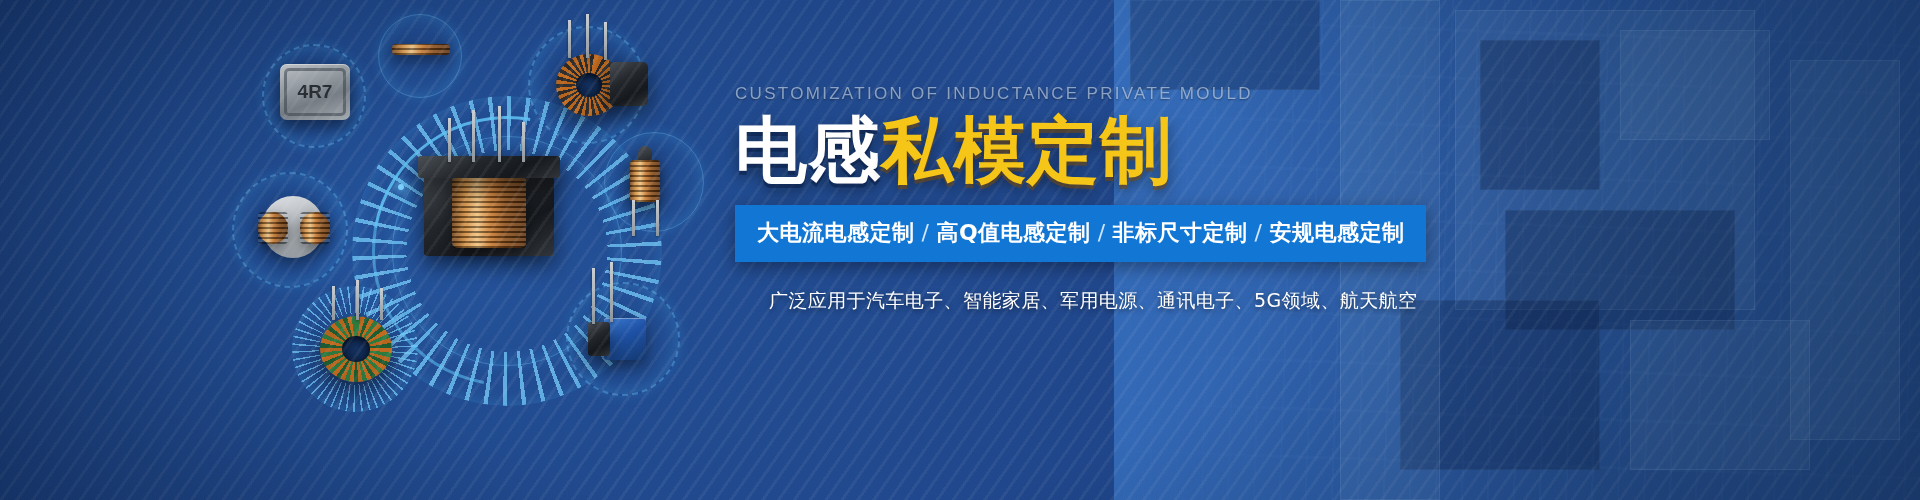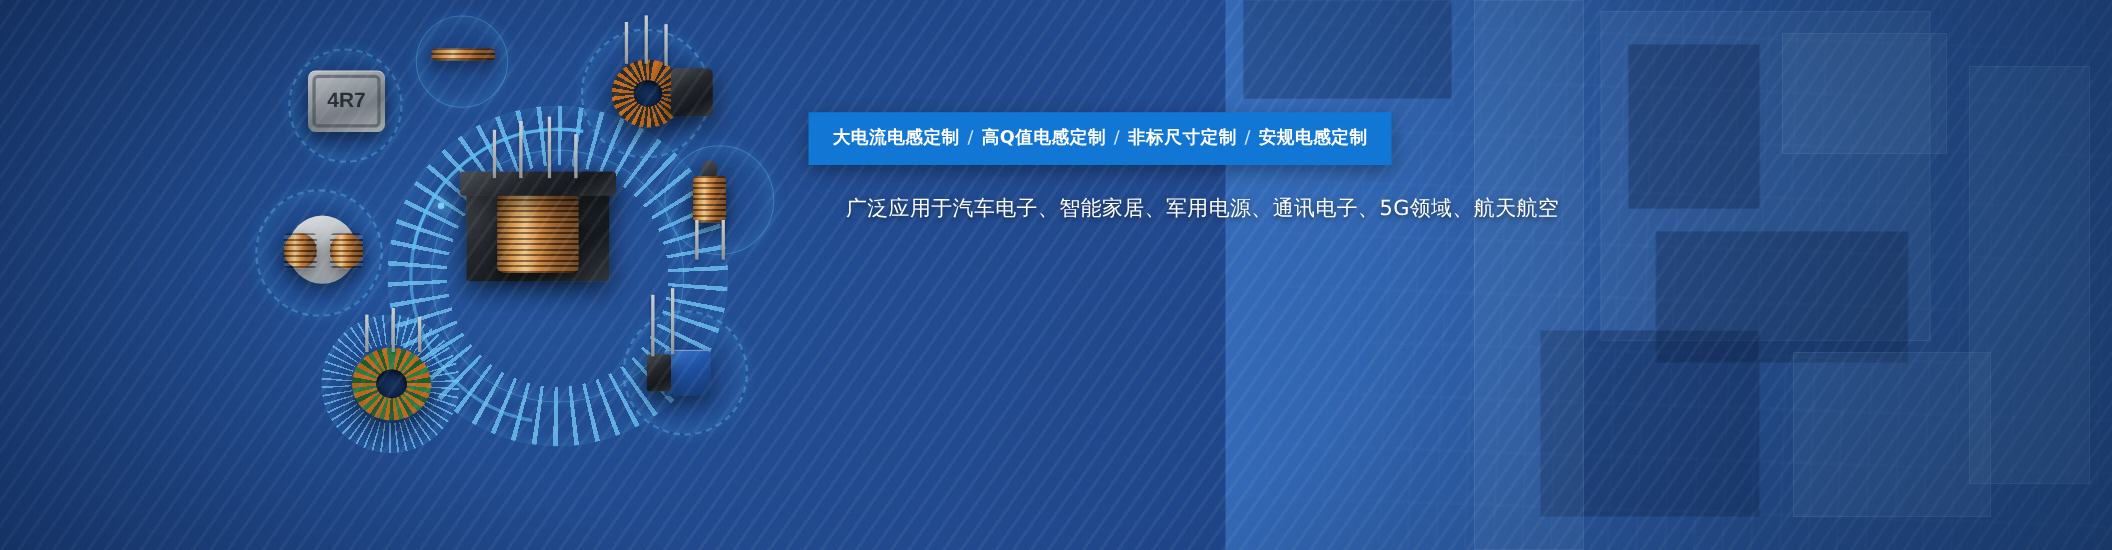--- a/index.html
+++ b/index.html
@@ -172,21 +172,21 @@
     text-shadow:0 4px 0 rgba(10,30,70,0.55), 0 7px 14px rgba(0,0,0,0.45);
   }
   .headline .y {
     color:#f5c518;
     text-shadow:0 4px 0 rgba(120,72,8,0.55), 0 7px 14px rgba(0,0,0,0.45);
   }
   .ribbon {
     margin-top:18px; display:inline-block;
     background:#1277d4; color:#ffffff;
     padding:13px 22px 14px 22px;
-    font-size:16px; letter-spacing:0.5px; font-weight:bold; white-space:nowrap;
+    font-size:22px; letter-spacing:0.5px; font-weight:bold; white-space:nowrap;
     font-family:"DejaVu Sans","Liberation Sans",sans-serif;
     box-shadow:0 5px 16px rgba(0,0,0,0.35);
   }
   .ribbon .sep { color:#cfe6fb; font-weight:normal; padding:0 7px; }
   .apps {
     margin-top:26px; font-size:19px; color:#ffffff; letter-spacing:0.4px;
     white-space:nowrap; font-family:"DejaVu Sans","Liberation Sans",sans-serif;
     text-shadow:0 2px 5px rgba(0,0,0,0.5);
     margin-left:34px;
   }
@@ -261,20 +261,22 @@
     <div class="blue-cap" style="left:604px;top:318px;width:42px;height:42px;"></div>
     <div class="core-body" style="left:588px;top:322px;width:22px;height:34px;"></div>
     <div class="lead" style="left:592px;top:268px;height:56px;"></div>
     <div class="lead" style="left:610px;top:262px;height:60px;"></div>
   </div>
 
   <div class="hatch"></div>
   <div class="vignette"></div>
 
   <div class="copy">
-
+    <div class="eyebrow">CUSTOMIZATION OF INDUCTANCE PRIVATE MOULD</div>
+
+    <div class="headline"><span class="w">电感</span><span class="y">私模定制</span></div>
 
     <div class="ribbon"><span>大电流电感定制</span><span class="sep">/</span><span>高Q值电感定制</span><span class="sep">/</span><span>非标尺寸定制</span><span class="sep">/</span><span>安规电感定制</span></div>
 
     <div class="apps">广泛应用于汽车电子、智能家居、军用电源、通讯电子、5G领域、航天航空</div>
   </div>
 
 </div>
 
 </body></html>

